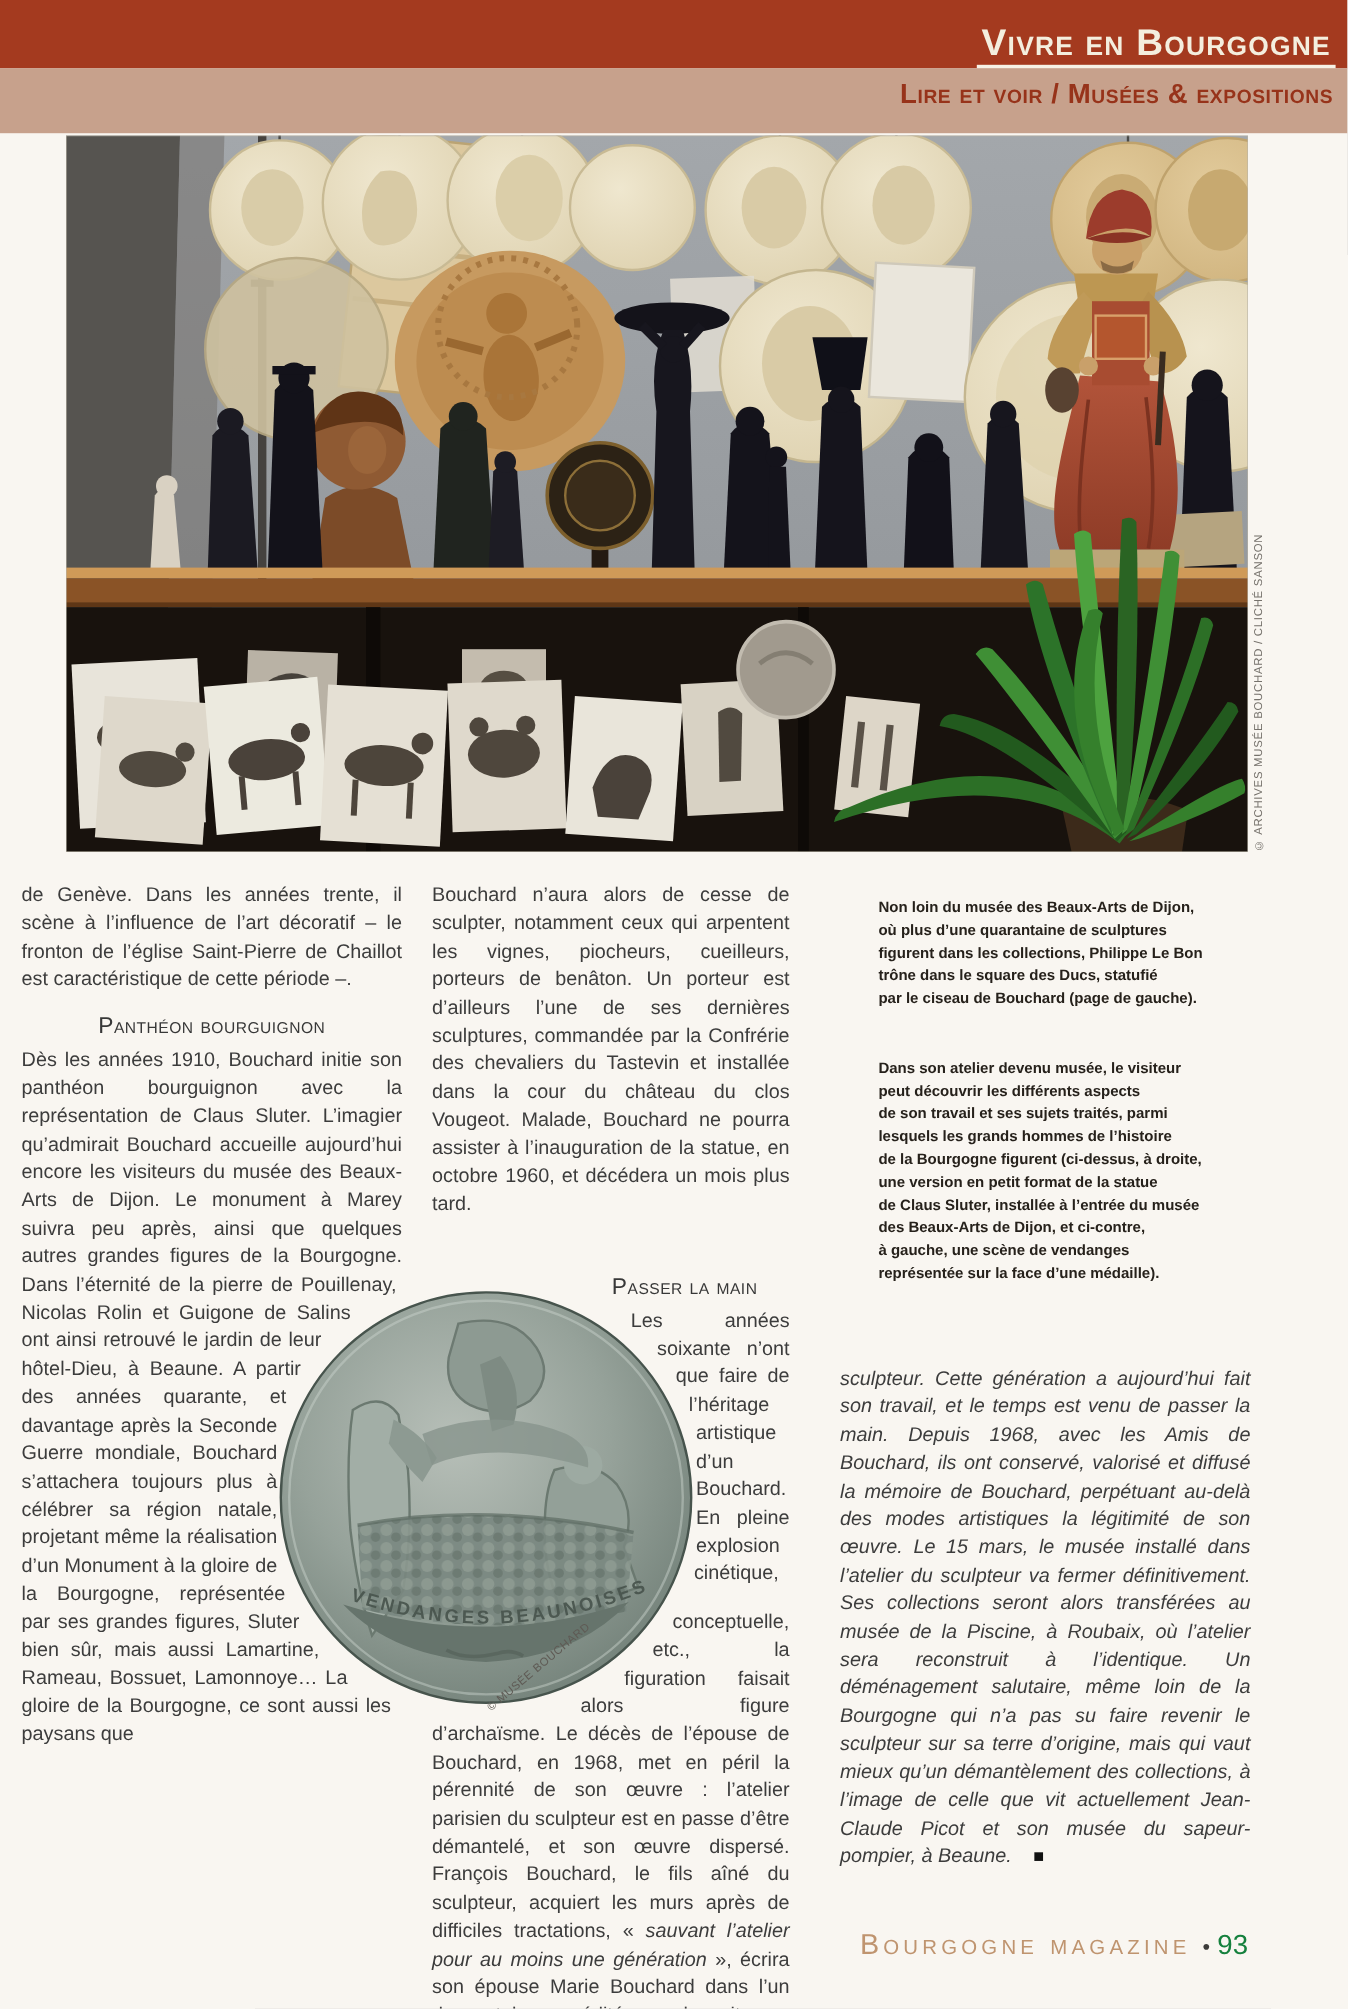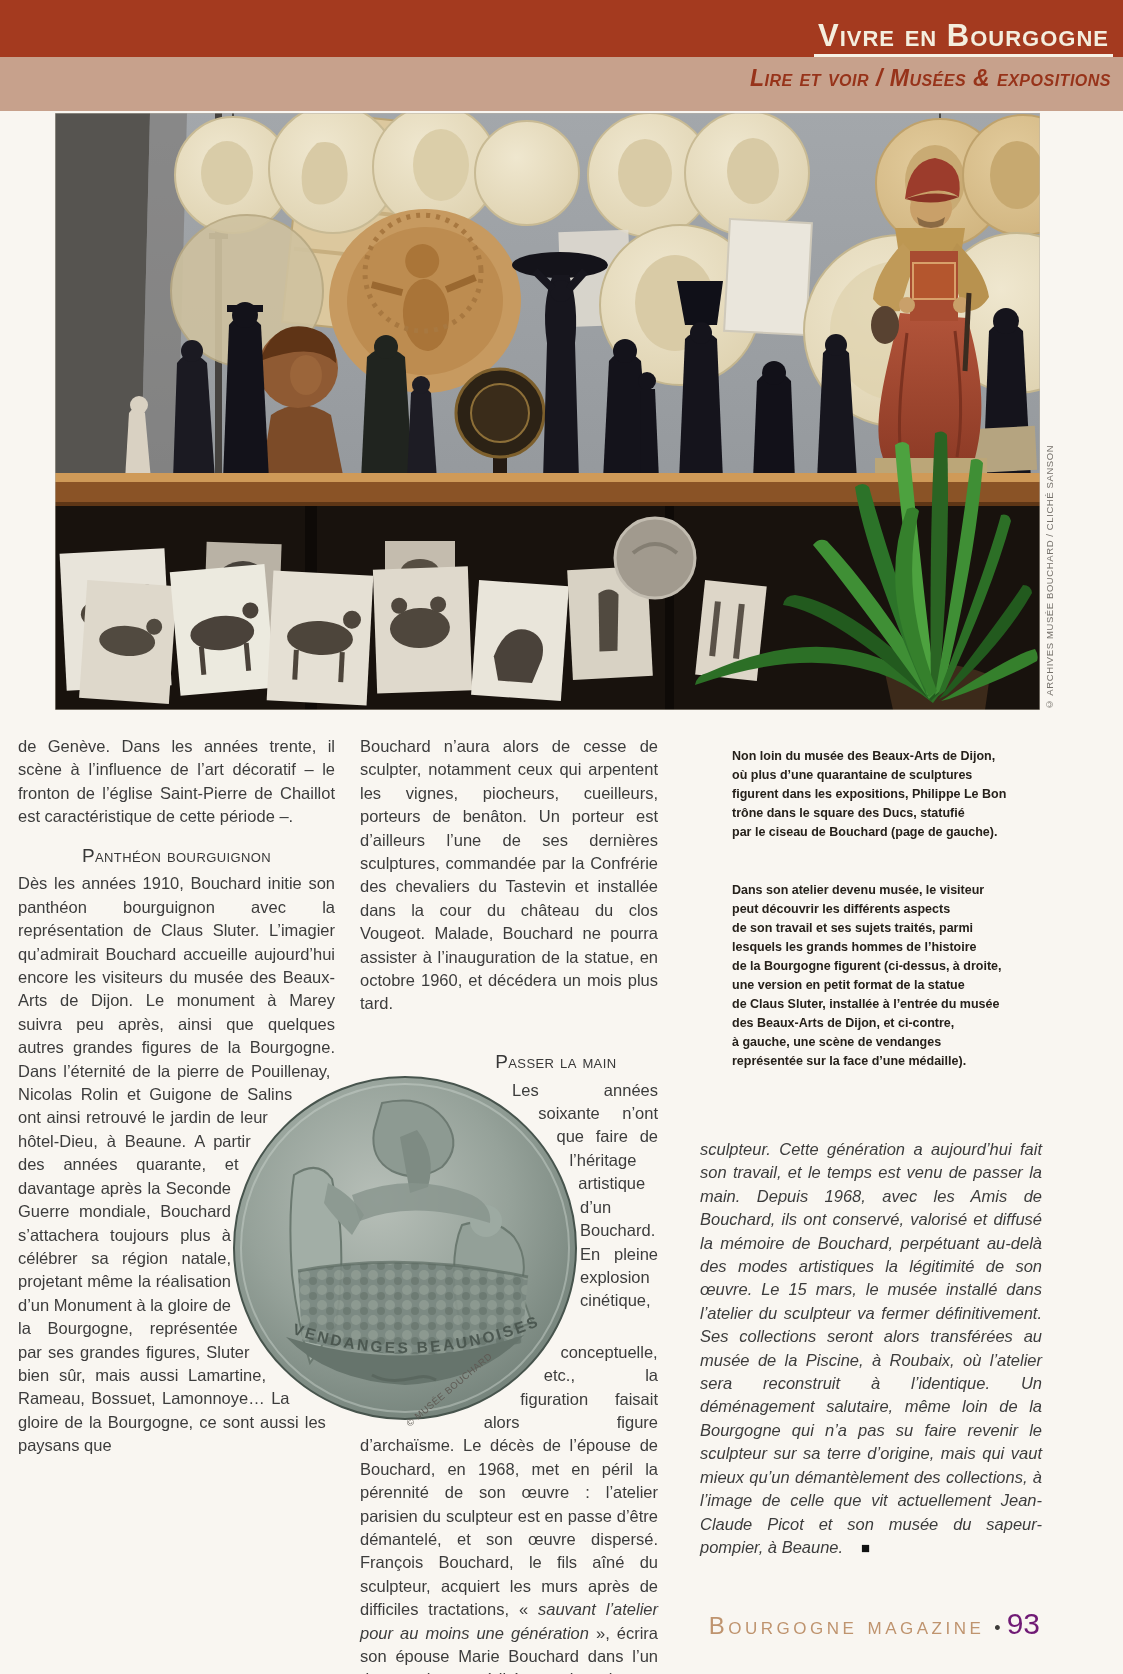--- a/index.html
+++ b/index.html
@@ -3,21 +3,21 @@
 <meta charset="utf-8">
 <style>
   html,body { margin:0; padding:0; background:#e0dedb; }
   .page {
     position:relative; width:1123px; height:1674px; margin:0 auto;
     background:#f9f6f1; overflow:hidden;
     font-family:"Liberation Sans", sans-serif; color:#3c3c3c;
   }
   
   .band-red { position:absolute; left:0; top:0; width:1123px; height:57px; background:#a43a1f; }
-  .band-tan { position:absolute; left:0; top:57px; width:1123px; height:54px; background:#c7a18c;font-style:italic; }
+  .band-tan { position:absolute; left:0; top:57px; width:1123px; height:54px; background:#c7a18c; }
   .section-title {
     position:absolute; right:10px; bottom:0px;
     font-variant:small-caps; font-weight:bold; font-size:31px; letter-spacing:1px;
     color:#f4eede; border-bottom:3px solid #f7f2e6; padding:0 4px 1px 4px; line-height:1.05;
   }
   .section-subtitle {
     position:absolute; right:12px; top:8px;
     font-variant:small-caps; font-weight:bold; font-size:23px; letter-spacing:.5px;
     color:#97331a;
   }
@@ -32,21 +32,21 @@
   
   .col { position:absolute; text-align:justify; font-size:16.5px; line-height:23.4px; color:#3c3c3c; }
   .col p { margin:0; }
   .col-heading {
     font-variant:small-caps; font-weight:normal; font-size:19px; letter-spacing:.4px;
     text-align:center; color:#383838; margin:16px 0 5px 0; line-height:1.2;
   }
   .col-left   { left:18px;  top:735px; width:317px; height:830px; }
   .col-middle { left:360px; top:735px; width:298px; height:830px; }
   .col-right  { left:700px; top:747px; width:342px; height:870px; }
-  .col-middle .col-heading { margin-top:35px; }
+  .col-middle .col-heading { margin-top:46px; }
   .wrap-left  { float:right; width:104px; height:720px; shape-outside:circle(181px at 174px 513px); }
   .wrap-mid   { float:left;  width:220px; height:720px; shape-outside:circle(181px at 45px 513px); }
   .caption {
     white-space:pre-line; text-align:left; font-weight:bold;
     font-size:12.5px; line-height:19px; color:#26211b; letter-spacing:0;
     padding-left:32px; margin:0;
   }
   .caption.first { margin-bottom:39px; }
   .right-body { margin-top:67px !important;font-style:italic; }
   .end-square { font-size:15px; color:#111; margin-left:18px; }
@@ -54,21 +54,21 @@
   
   .medallion { position:absolute; left:232px; top:1075px; width:346px; height:346px; }
   .medallion-credit {
     position:absolute; left:404px; top:1420px; transform:rotate(-40deg); transform-origin:0 0;
     font-size:9.5px; letter-spacing:.5px; color:#5f5b55; white-space:nowrap;
   }
   
   .footer { position:absolute; top:1607px; right:83px; white-space:nowrap; }
   .footer .mag { font-variant:small-caps; font-size:24px; letter-spacing:3.5px; color:#bf946f; }
   .footer .dot { font-size:18px; color:#3d3c3a; margin:0 6px 0 10px; }
-  .footer .num { font-size:30px; color:#701a75; }
+  .footer .num { font-size:23px; color:#15803d; }
 </style>
 </head>
 <body>
 
 <div class="page">
 
   <div class="band-red">
     <div class="section-title">Vivre en Bourgogne</div>
   </div>
   <div class="band-tan">
@@ -332,21 +332,21 @@
   <div class="col col-middle">
     <div class="wrap-mid"></div>
     <p>Bouchard n’aura alors de cesse de sculpter, notamment ceux qui arpentent les vignes, piocheurs, cueilleurs, porteurs de benâton. Un porteur est d’ailleurs l’une de ses dernières sculptures, commandée par la Confrérie des chevaliers du Tastevin et installée dans la cour du château du clos Vougeot. Malade, Bouchard ne pourra assister à l’inauguration de la statue, en octobre 1960, et décédera un mois plus tard.</p>
     <h3 class="col-heading">Passer la main</h3>
     <p><span>Les années soixante n’ont que faire de l’héritage artistique d’un Bouchard. En pleine explosion cinétique, conceptuelle, etc., la figuration faisait alors figure d’archaïsme. Le décès de l’épouse de Bouchard, en 1968, met en péril la pérennité de son œuvre : l’atelier parisien du sculpteur est en passe d’être démantelé, et son œuvre dispersé. François Bouchard, le fils aîné du sculpteur, acquiert les murs après de difficiles tractations, « </span><span class="italic">sauvant l’atelier pour au moins une génération</span><span> », écrira son épouse Marie Bouchard dans l’un des catalogues édités par la suite sur l’œuvre du</span></p>
   </div>
 
   <div class="col col-right">
     <p class="caption first">Non loin du musée des Beaux-Arts de Dijon,
 où plus d’une quarantaine de sculptures
-figurent dans les expositions, Philippe Le Bon
+figurent dans les collections, Philippe Le Bon
 trône dans le square des Ducs, statufié
 par le ciseau de Bouchard (page de gauche).</p>
     <p class="caption">Dans son atelier devenu musée, le visiteur
 peut découvrir les différents aspects
 de son travail et ses sujets traités, parmi
 lesquels les grands hommes de l’histoire
 de la Bourgogne figurent (ci-dessus, à droite,
 une version en petit format de la statue
 de Claus Sluter, installée à l’entrée du musée
 des Beaux-Arts de Dijon, et ci-contre,

